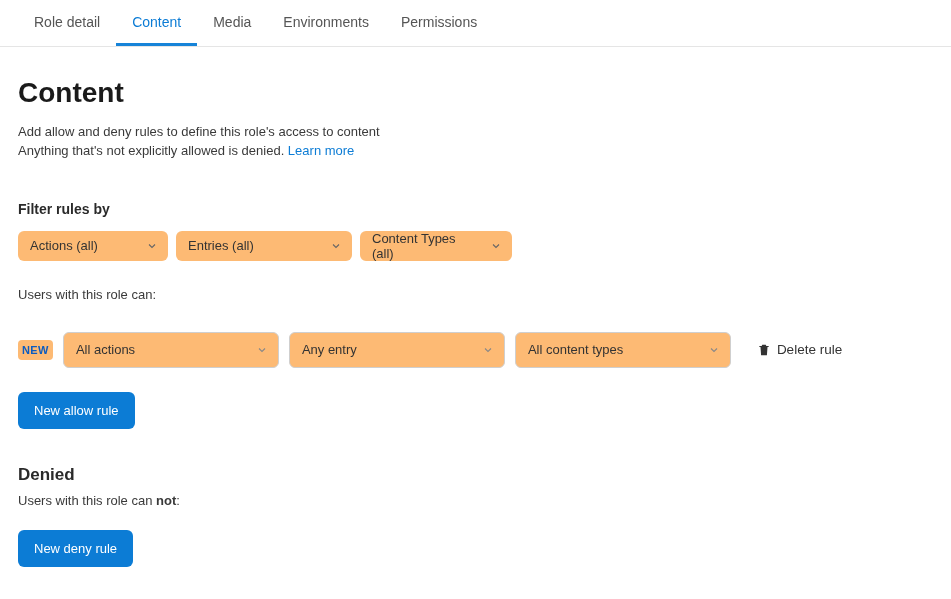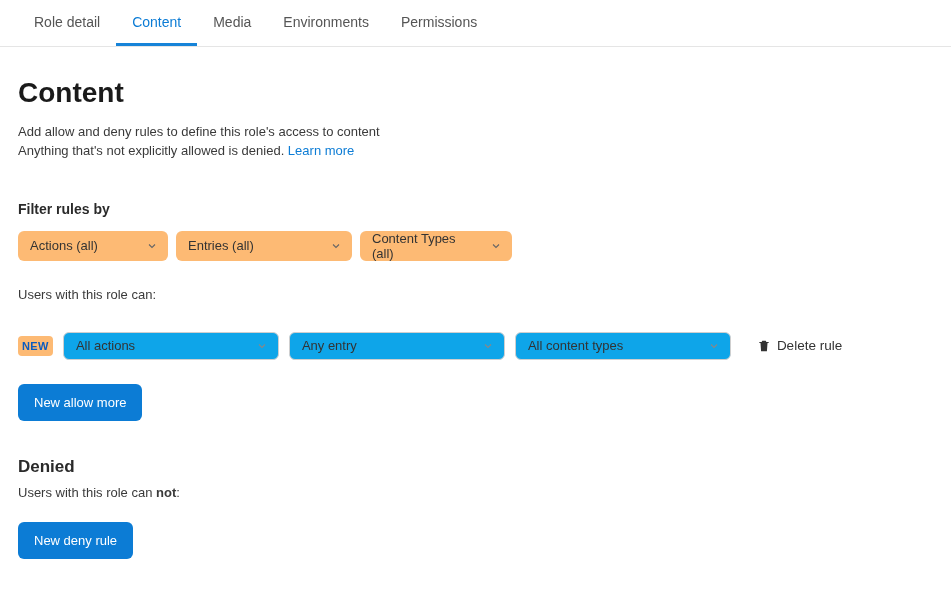--- a/index.html
+++ b/index.html
@@ -95,24 +95,24 @@
     .badge-new {
       background: #fdba74;
       color: #0c5bbf;
       font-size: 11px;
       font-weight: 700;
       letter-spacing: 0.4px;
       padding: 4px 4px;
       border-radius: 4px;
     }
     .select-white {
-      background: #0ea5e9;
+      background: #fdba74;
       border: 1px solid #cfcfcf;
       border-radius: 6px;
-      height: 28px;
+      height: 36px;
       padding: 0 36px 0 12px;
       font-size: 13px;
       color: #333;
       position: relative;
       cursor: pointer;
       display: flex;
       align-items: center;
       min-width: 210px;
     }
     .delete-rule {
@@ -224,21 +224,21 @@
     <div class="delete-rule">
       <span>
         <svg width="14" height="14" viewBox="0 0 24 24" fill="#333">
             <path d="M6 7h12l-1 14H7L6 7zm3-4h6l1 2h4v2H4V5h4l1-2z"></path>
           </svg>
       </span>
       <span>Delete rule</span>
     </div>
   </div>
 
-  <button class="btn-primary">New allow more</button>
+  <button class="btn-primary">New allow rule</button>
 
   
   <div class="section-title">Denied</div>
   <div class="section-subtext" style="margin-bottom:22px">
     <span>Users with this role can </span><strong>not</strong><span>:</span>
   </div>
 
   <button class="btn-primary" style="margin-bottom:0">New deny rule</button>
 
 </div>

